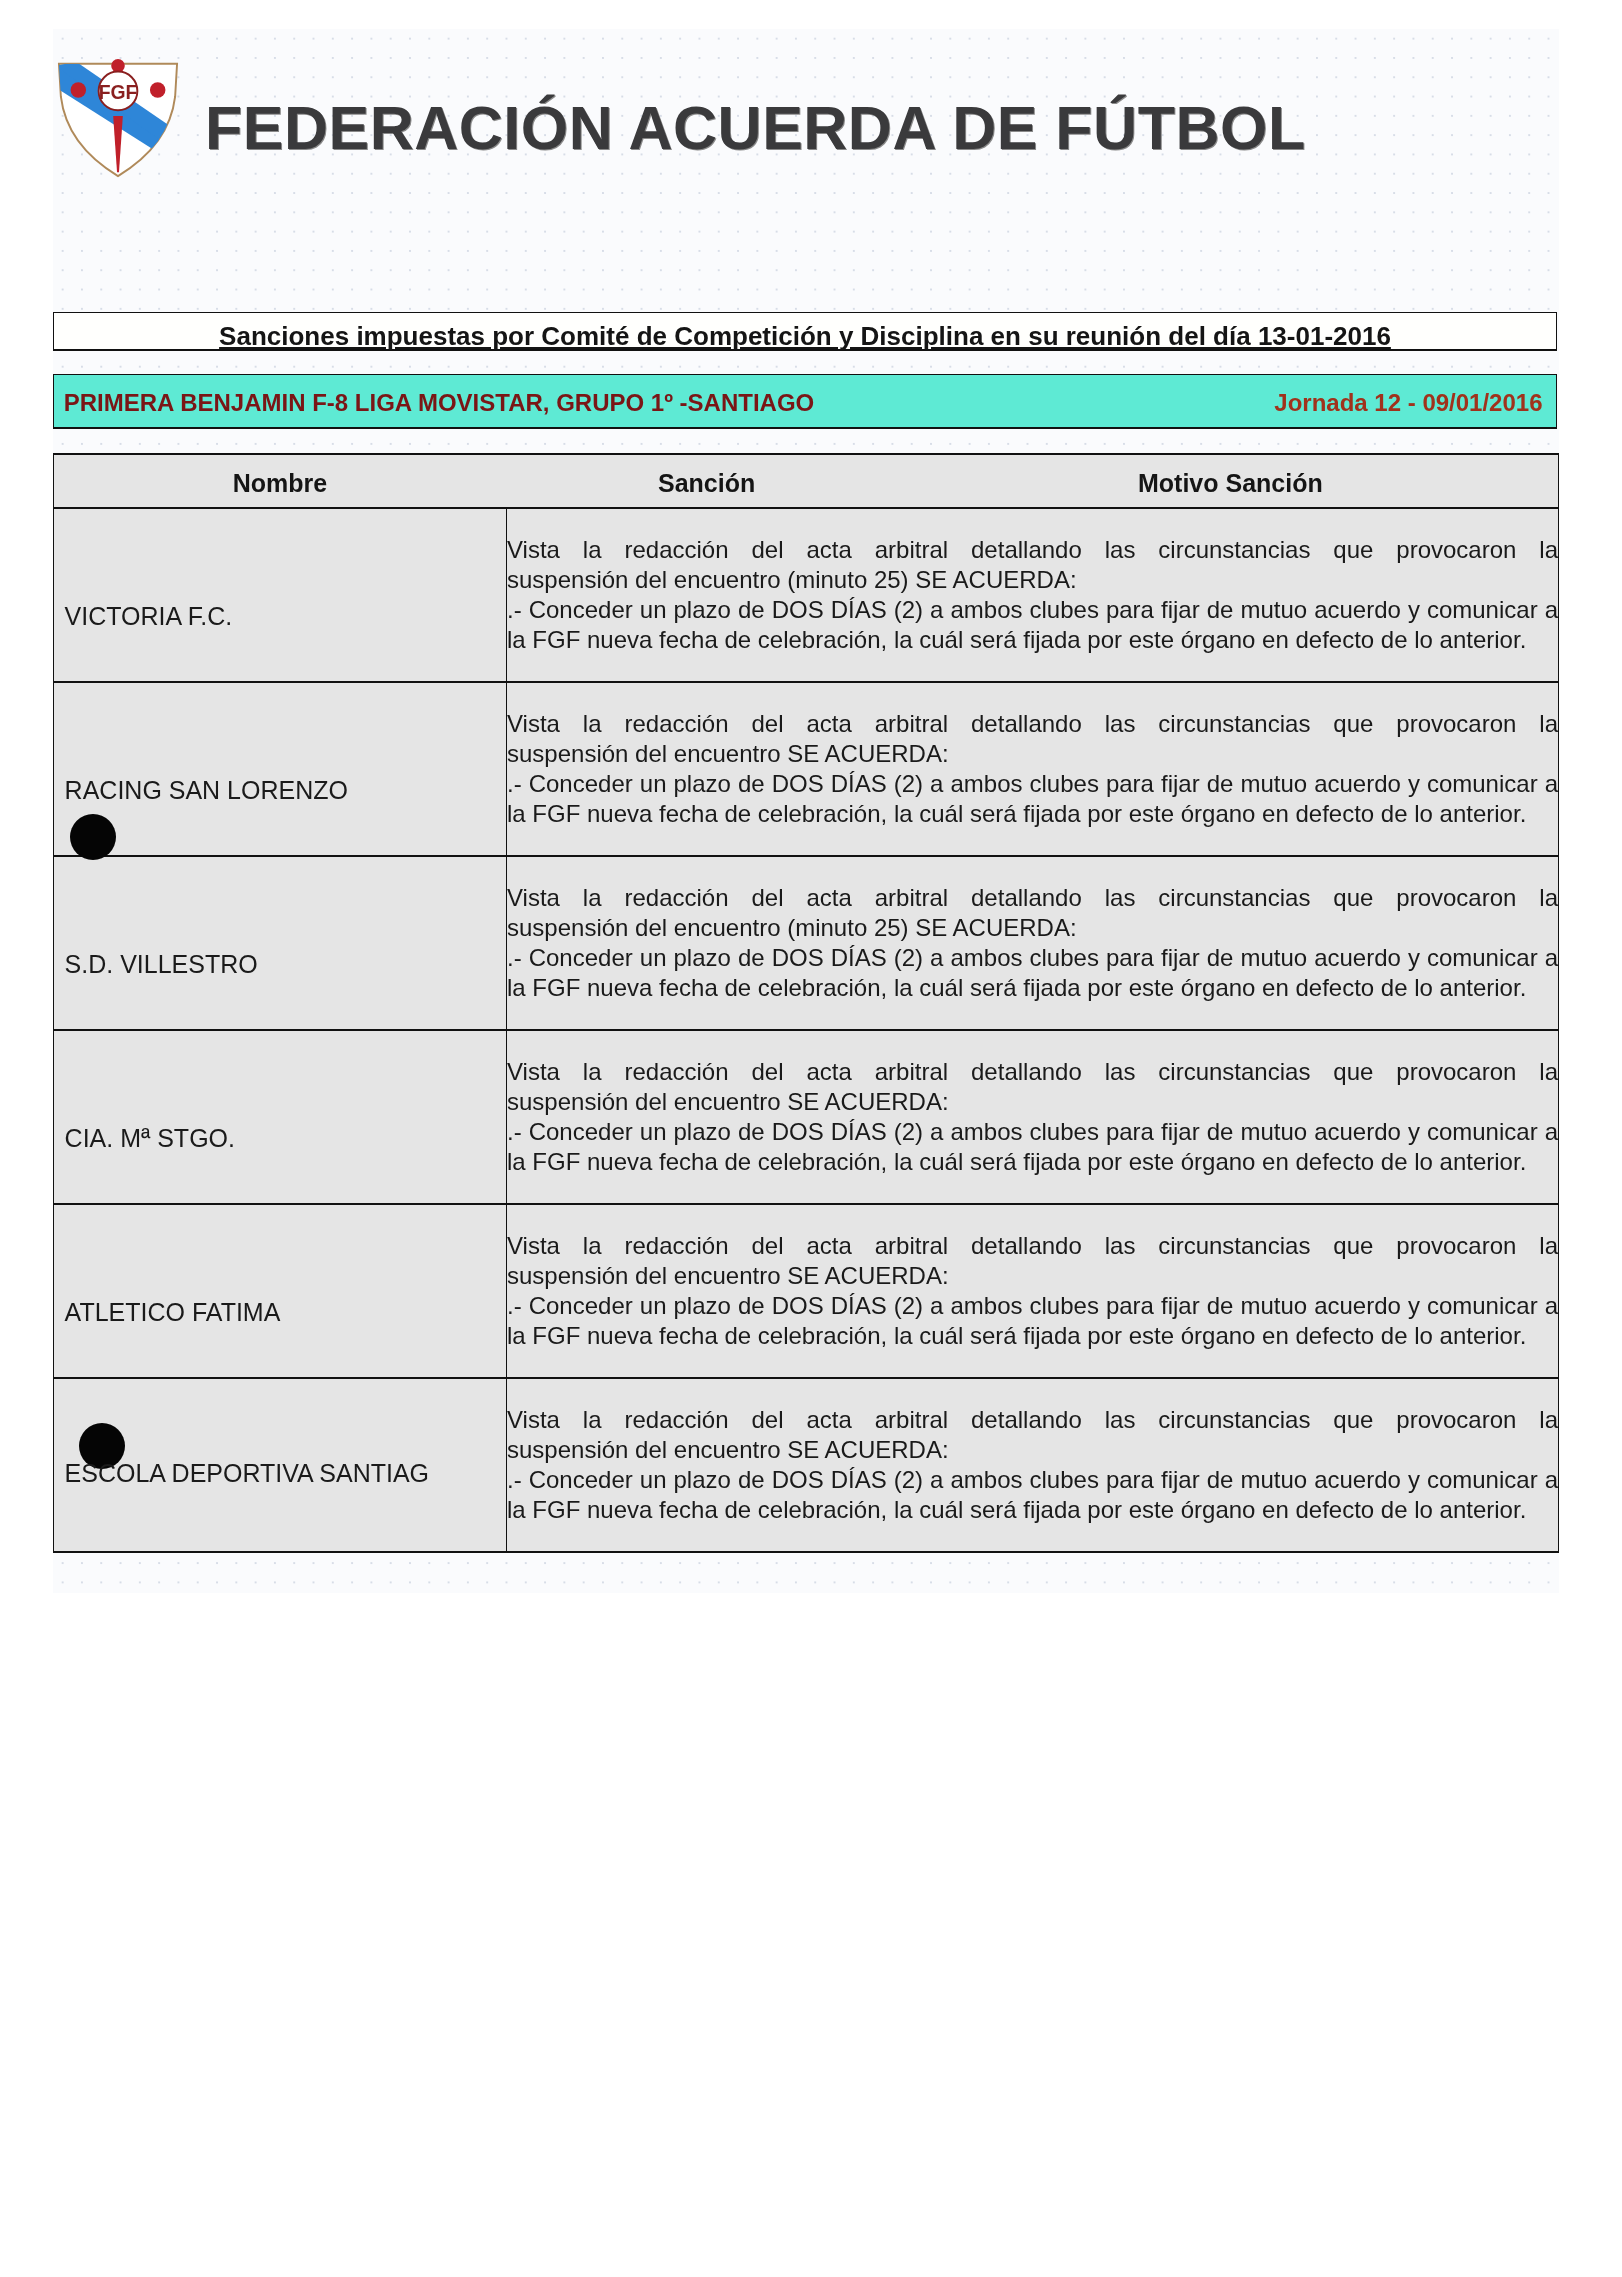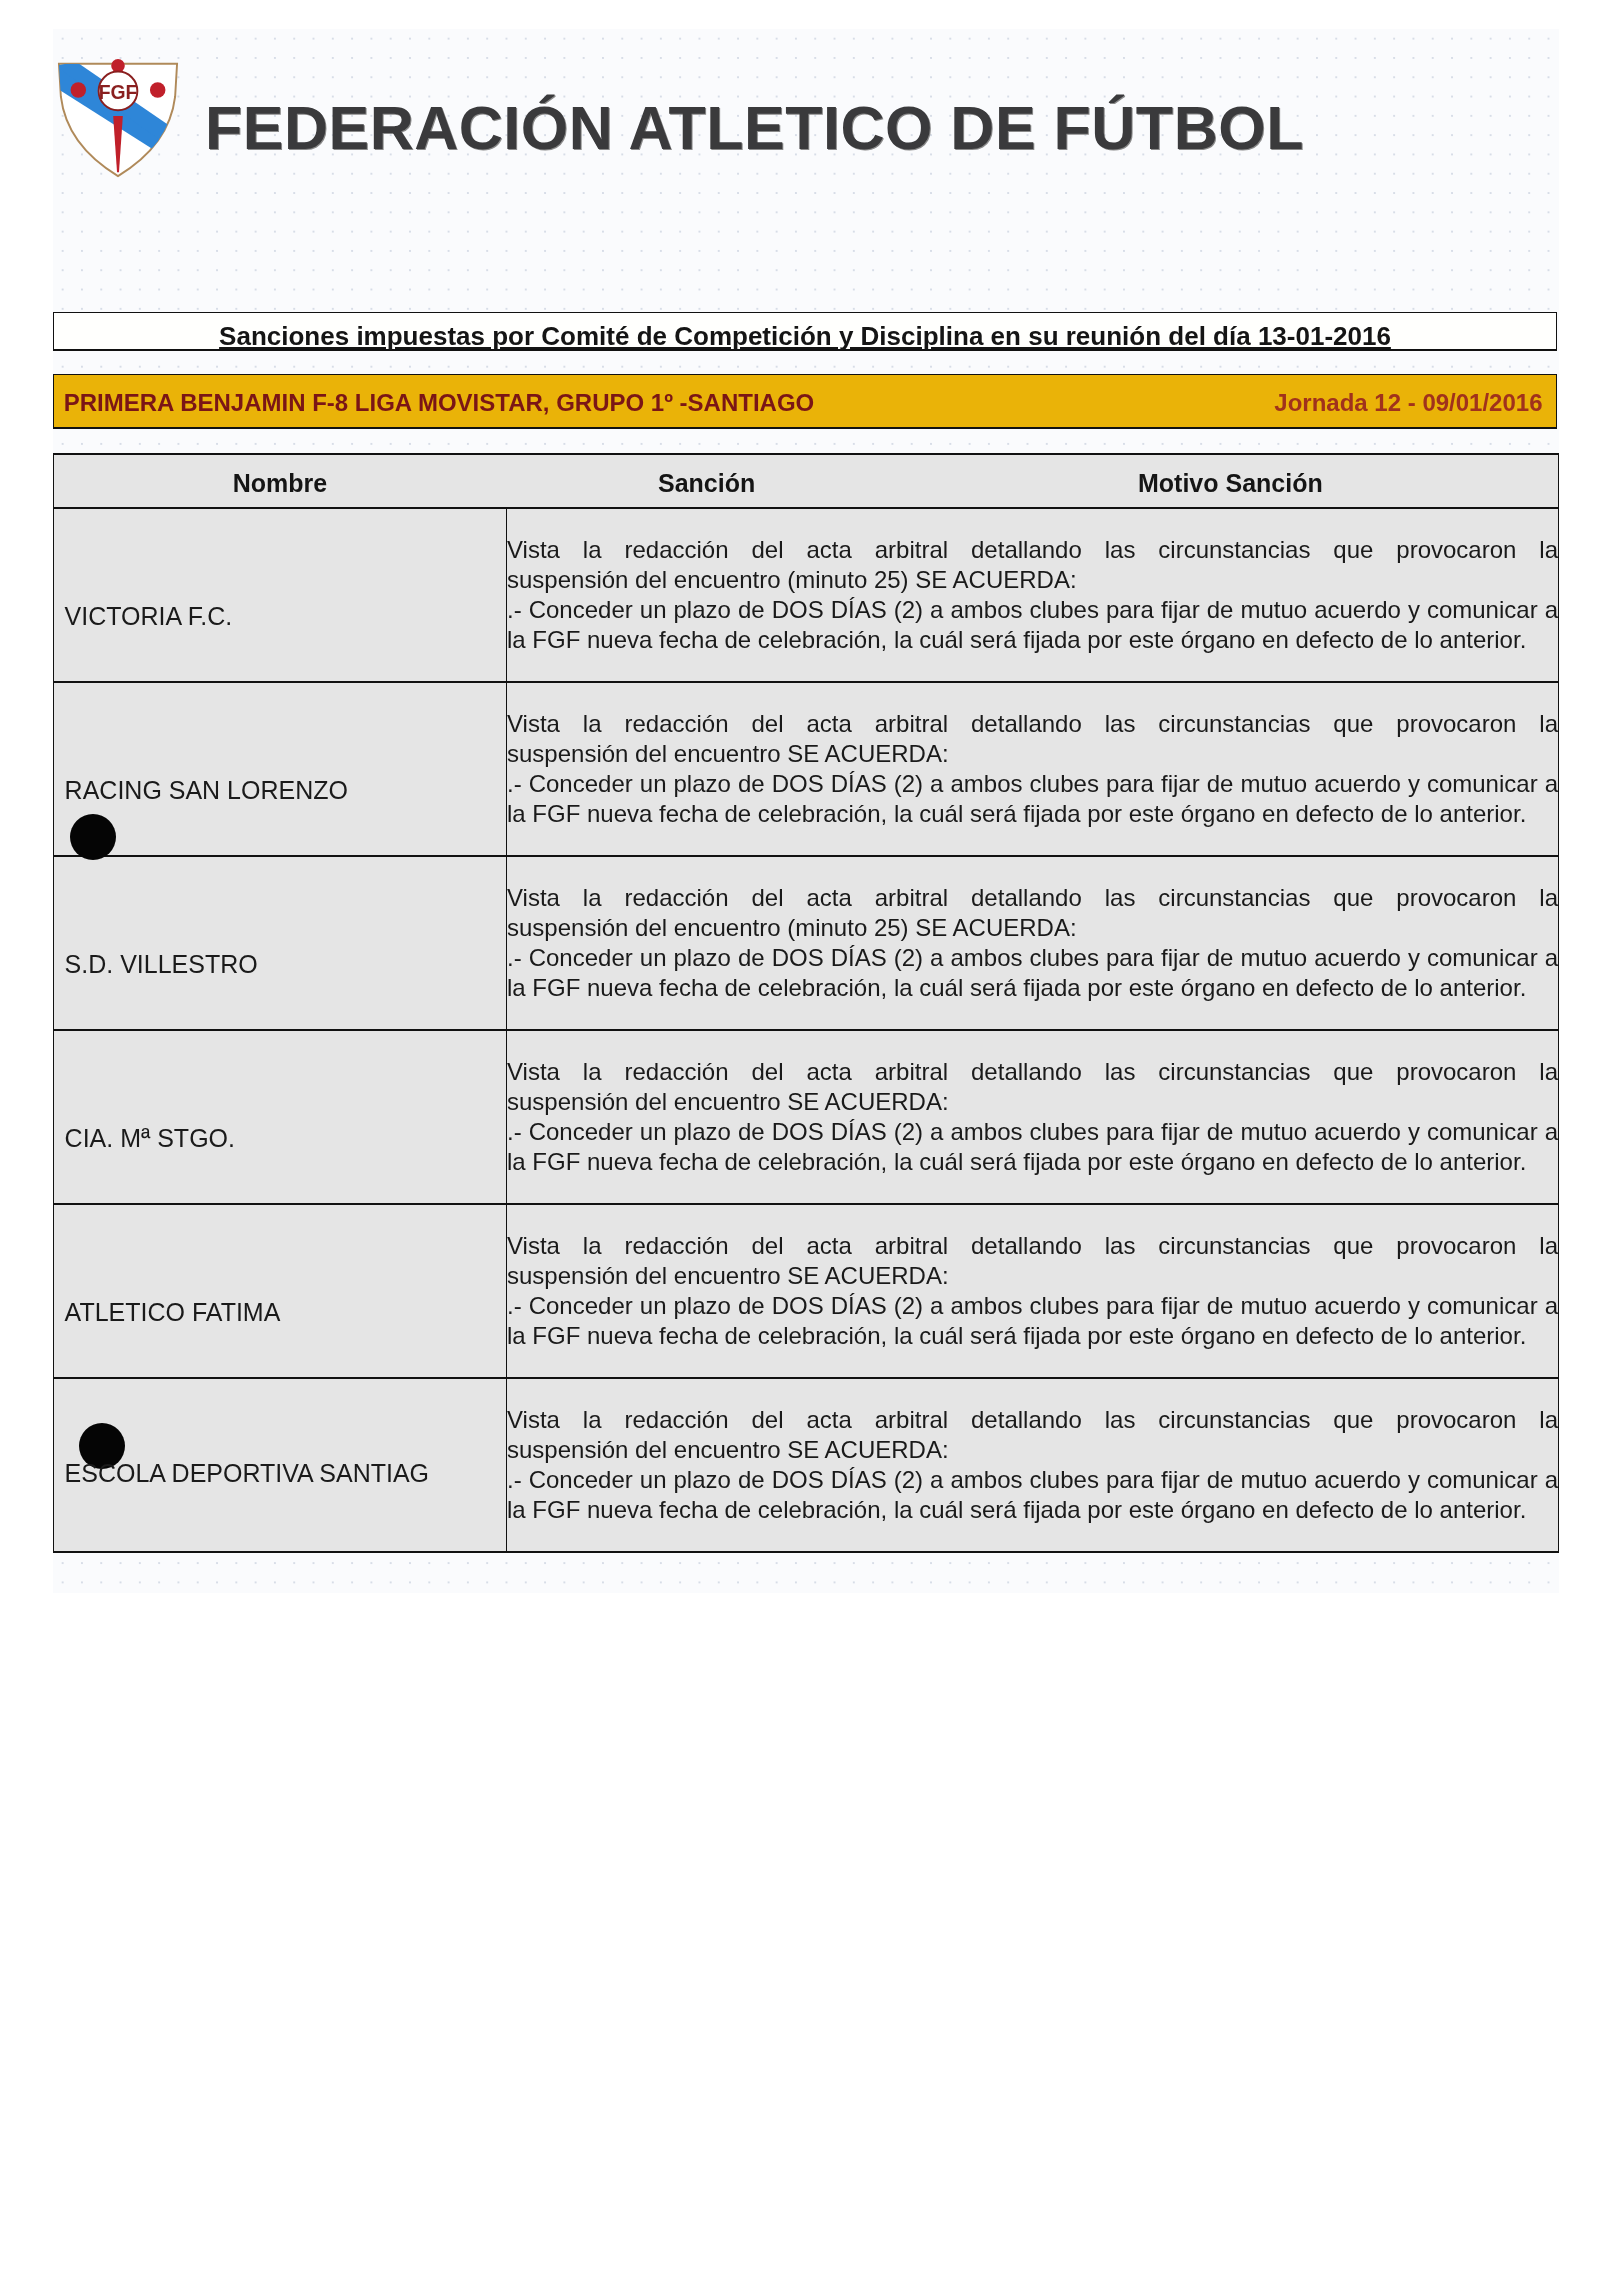--- a/index.html
+++ b/index.html
@@ -65,21 +65,21 @@
       color: #151515;
     }
     .league-box {
       position: absolute;
       left: 53px;
       top: 374px;
       width: 1502px;
       height: 52px;
       border: 1.9px solid #111;
       border-bottom-width: 2.9px;
-      background: #eab308;
+      background: #5eead4;
     }
     .league-name {
       position: absolute;
       left: 9.7px;
       top: 13.5px;
       font-size: 24px;
       font-weight: bold;
       color: #7a1616;
       white-space: nowrap;
     }
@@ -188,21 +188,21 @@
   </g>
 
   <polygon points="60,60 70,60 66,118 64,118" fill="#c0202a"></polygon>
   <circle cx="65" cy="8" r="7" fill="#c0202a"></circle>
   <circle cx="24" cy="33" r="8" fill="#c0202a"></circle>
   <circle cx="106" cy="33" r="8" fill="#c0202a"></circle>
   <circle cx="65" cy="34" r="20" fill="#ffffff" stroke="#8a1f1f" stroke-width="2"></circle>
   <text x="65" y="42" text-anchor="middle" font-family="Liberation Sans, sans-serif" font-size="20" font-weight="bold" fill="#8a1f1f">FGF</text>
 </svg>
 
-<div class="main-title">FEDERACIÓN ATLETICO DE FÚTBOL</div>
+<div class="main-title">FEDERACIÓN ACUERDA DE FÚTBOL</div>
 
 <div class="sanctions-box">
   <span class="sanctions-title">Sanciones impuestas por Comité de Competición y Disciplina en su reunión del día 13-01-2016</span>
 </div>
 
 <div class="league-box">
   <span class="league-name">PRIMERA BENJAMIN F-8 LIGA MOVISTAR,  GRUPO 1º -SANTIAGO</span>
   <span class="jornada">Jornada 12 - 09/01/2016</span>
 </div>
 

